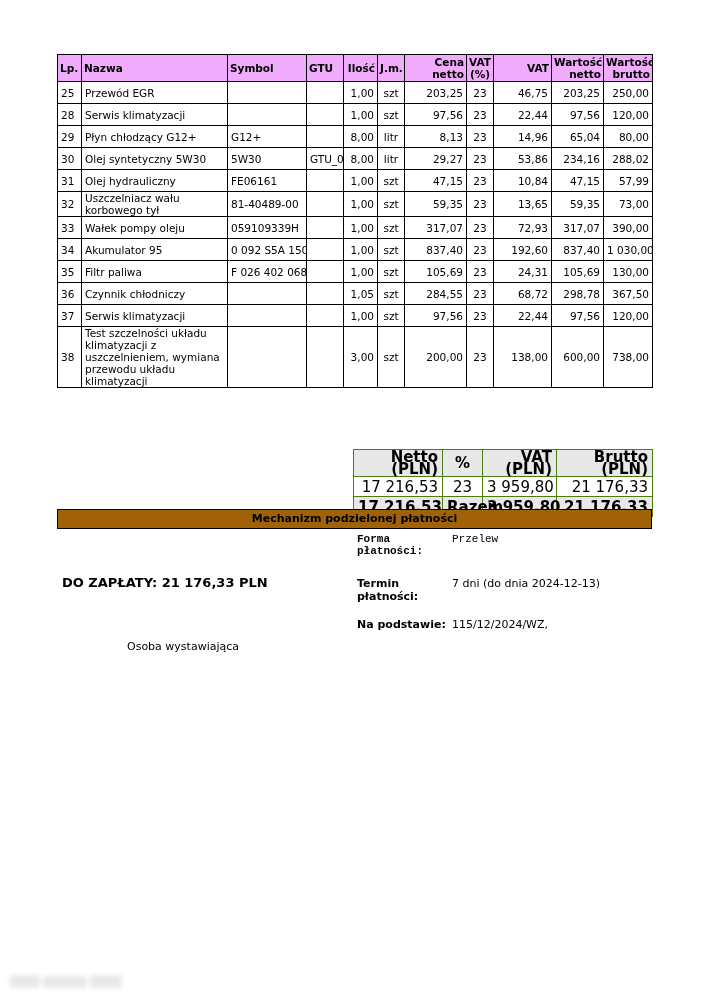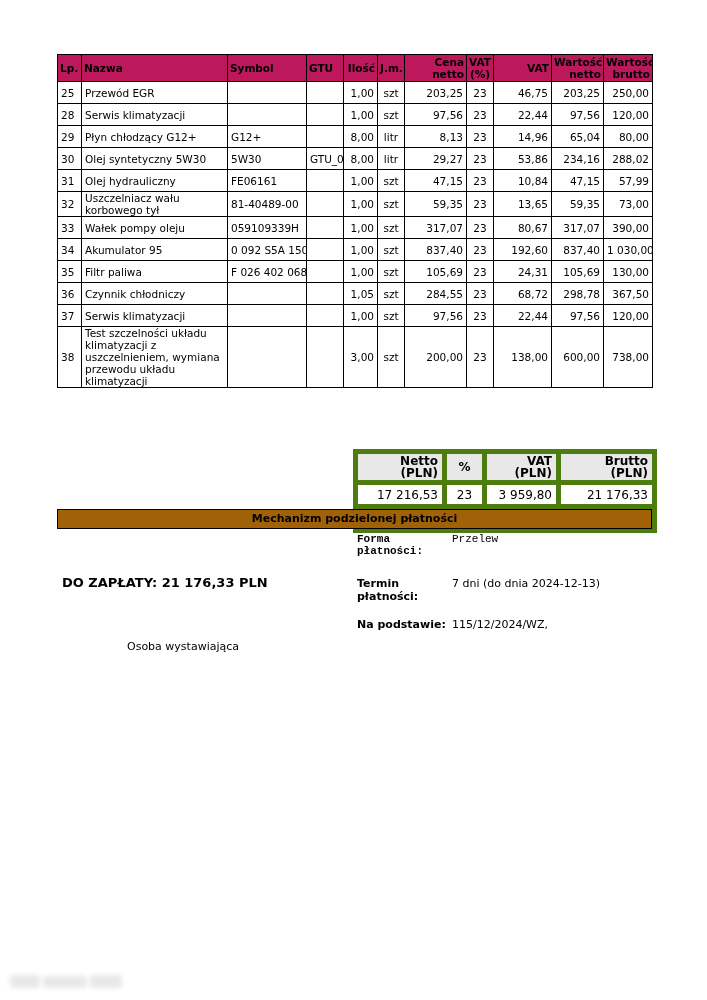--- a/index.html
+++ b/index.html
@@ -9,36 +9,36 @@
     overflow:hidden;
   }
   table { border-collapse:collapse; position:absolute; table-layout:fixed; }
 
   
   .items { left:57px; top:54px; width:595px; }
   .items th, .items td {
     border:1px solid #000; line-height:12px; vertical-align:middle; overflow:hidden;
   }
   .items th {
-    background:#be185d; font-weight:bold; text-align:center;
+    background:#f0abfc; font-weight:bold; text-align:center;
     white-space:pre-line; height:24px; padding:1px 2px; font-size:10.5px;margin-top:32px;
   }
   .items td { height:21px; padding:0 3px; white-space:nowrap; font-size:10.5px; }
   .items td.c1 { white-space:normal; }
   .items .c0 { text-align:left; }
   .items .c1, .items .c2, .items .c3 { text-align:left; }
   .items .c4 { text-align:right; }
   .items .c5 { text-align:center; }
   .items .c6 { text-align:right;padding-left:8px; }
   .items .c7 { text-align:center; }
   .items .c8, .items .c9, .items .c10 { text-align:right; }
 
   
   .summary { left:353px; top:449px; width:299px; }
-  .summary th, .summary td { border:5px solid #4d7c0f; line-height:12px; vertical-align:middle; font-size:12px; }
+  .summary th, .summary td { border:1px solid #4d7c0f; line-height:12px; vertical-align:middle; font-size:15px; }
   .summary th { background:#e8e8e8; font-weight:bold; text-align:center; height:13px; padding:1px 4px; }
   .summary td { height:17px; padding:1px 4px; white-space:nowrap; }
   .summary .s0, .summary .s2, .summary .s3 { text-align:right; }
   .summary .s1 { text-align:center; }
   .summary tr.total td { background:#e8e8e8; font-weight:bold; }
 
   
   .split {
     position:absolute; left:57px; top:509px; width:593px; height:18px;
     border:1px solid #000; background:#a16207; font-weight:bold;
@@ -186,21 +186,21 @@
         </tr>
         <tr>
           <td class="c0">33</td>
           <td class="c1">Wałek pompy oleju</td>
           <td class="c2">059109339H</td>
           <td class="c3"></td>
           <td class="c4">1,00</td>
           <td class="c5">szt</td>
           <td class="c6">317,07</td>
           <td class="c7">23</td>
-          <td class="c8">80,67</td>
+          <td class="c8">72,93</td>
           <td class="c9">317,07</td>
           <td class="c10">390,00</td>
         </tr>
         <tr>
           <td class="c0">34</td>
           <td class="c1">Akumulator 95</td>
           <td class="c2">0 092 S5A 150</td>
           <td class="c3"></td>
           <td class="c4">1,00</td>
           <td class="c5">szt</td>

